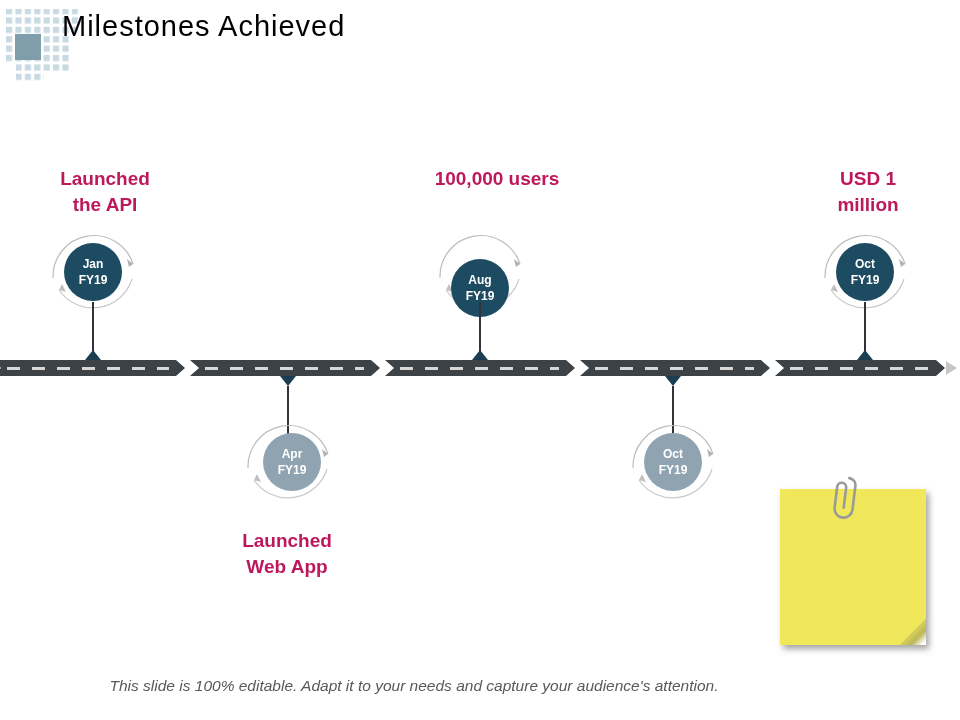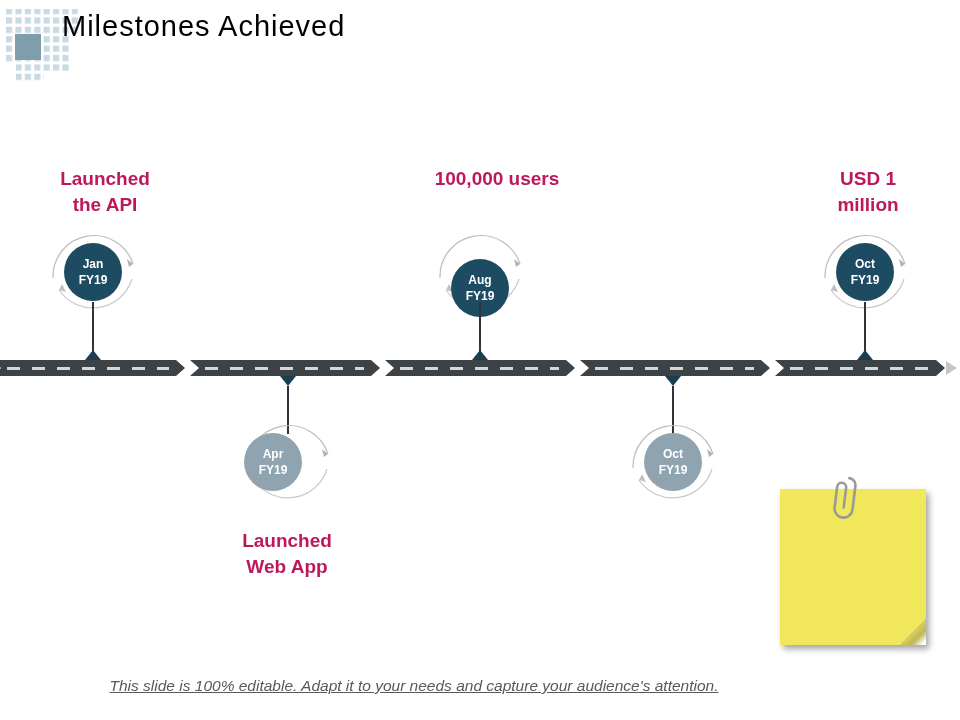--- a/index.html
+++ b/index.html
@@ -48,21 +48,21 @@
         clip-path:polygon(0 0,100% 0,100% calc(100% - 26px),calc(100% - 26px) 100%,0 100%);}
   .note-curl{position:absolute;right:0;bottom:0;width:26px;height:26px;
         background:linear-gradient(315deg,#ffffff 8%,#bdb75a 30%,#e6dd55 60%,#f0e75a 100%);
         clip-path:polygon(0 100%,100% 0,100% 100%);transform:translate(0,0);}
   .note-text{position:absolute;left:13px;right:8px;top:44px;font-size:12.5px;line-height:17.5px;
         color:#1f3864;}
   .paperclip{position:absolute;left:833px;top:474px;}
 
   
   .footer{position:absolute;left:0;top:677px;width:828px;text-align:center;font-style:italic;
-          font-size:15.5px;color:#595959;text-decoration:underline;}
+          font-size:15.5px;color:#595959;}
 </style>
 </head>
 <body>
 
 <div class="slide">
 
   <svg class="logo" width="80" height="80" viewBox="0 0 80 80">
     <defs>
       <pattern id="pg" x="2" y="2" width="9.4" height="9.4" patternUnits="userSpaceOnUse">
         <rect x="0" y="0" width="6.2" height="6.2" fill="#c9dae3"></rect>
@@ -92,21 +92,21 @@
   <div class="pin up" style="left:85px;top:350px;"></div>
 
   <div class="connector" style="left:287px;top:386px;height:48px;"></div>
   <div class="pin down" style="left:280px;top:376px;"></div>
   <svg class="ring" style="left:240px;top:414px;" viewBox="0 0 96 96">
     <path d="M 8 54 A 41 41 0 0 1 88 40" fill="none" stroke="#bcbcbc" stroke-width="1.2"></path>
     <path d="M 87 55 A 41 41 0 0 1 14 66" fill="none" stroke="#c9c9c9" stroke-width="1.2"></path>
     <polygon points="88,40 82,35 84,43" fill="#b2b2b2"></polygon>
     <polygon points="14,66 21,68 17,60" fill="#c0c0c0"></polygon>
   </svg>
-  <div class="m-circle gray" style="left:244px;top:433px;">Apr
+  <div class="m-circle gray" style="left:263px;top:433px;">Apr
 FY19</div>
   <div class="m-label" style="left:187px;top:528px;">Launched
 Web App</div>
 
   <div class="m-label" style="left:397px;top:166px;">100,000 users</div>
   <svg class="ring" style="left:432px;top:224px;" viewBox="0 0 96 96">
     <path d="M 8 54 A 41 41 0 0 1 88 40" fill="none" stroke="#bcbcbc" stroke-width="1.2"></path>
     <path d="M 87 55 A 41 41 0 0 1 14 66" fill="none" stroke="#c9c9c9" stroke-width="1.2"></path>
     <polygon points="88,40 82,35 84,43" fill="#b2b2b2"></polygon>
     <polygon points="14,66 21,68 17,60" fill="#c0c0c0"></polygon>

